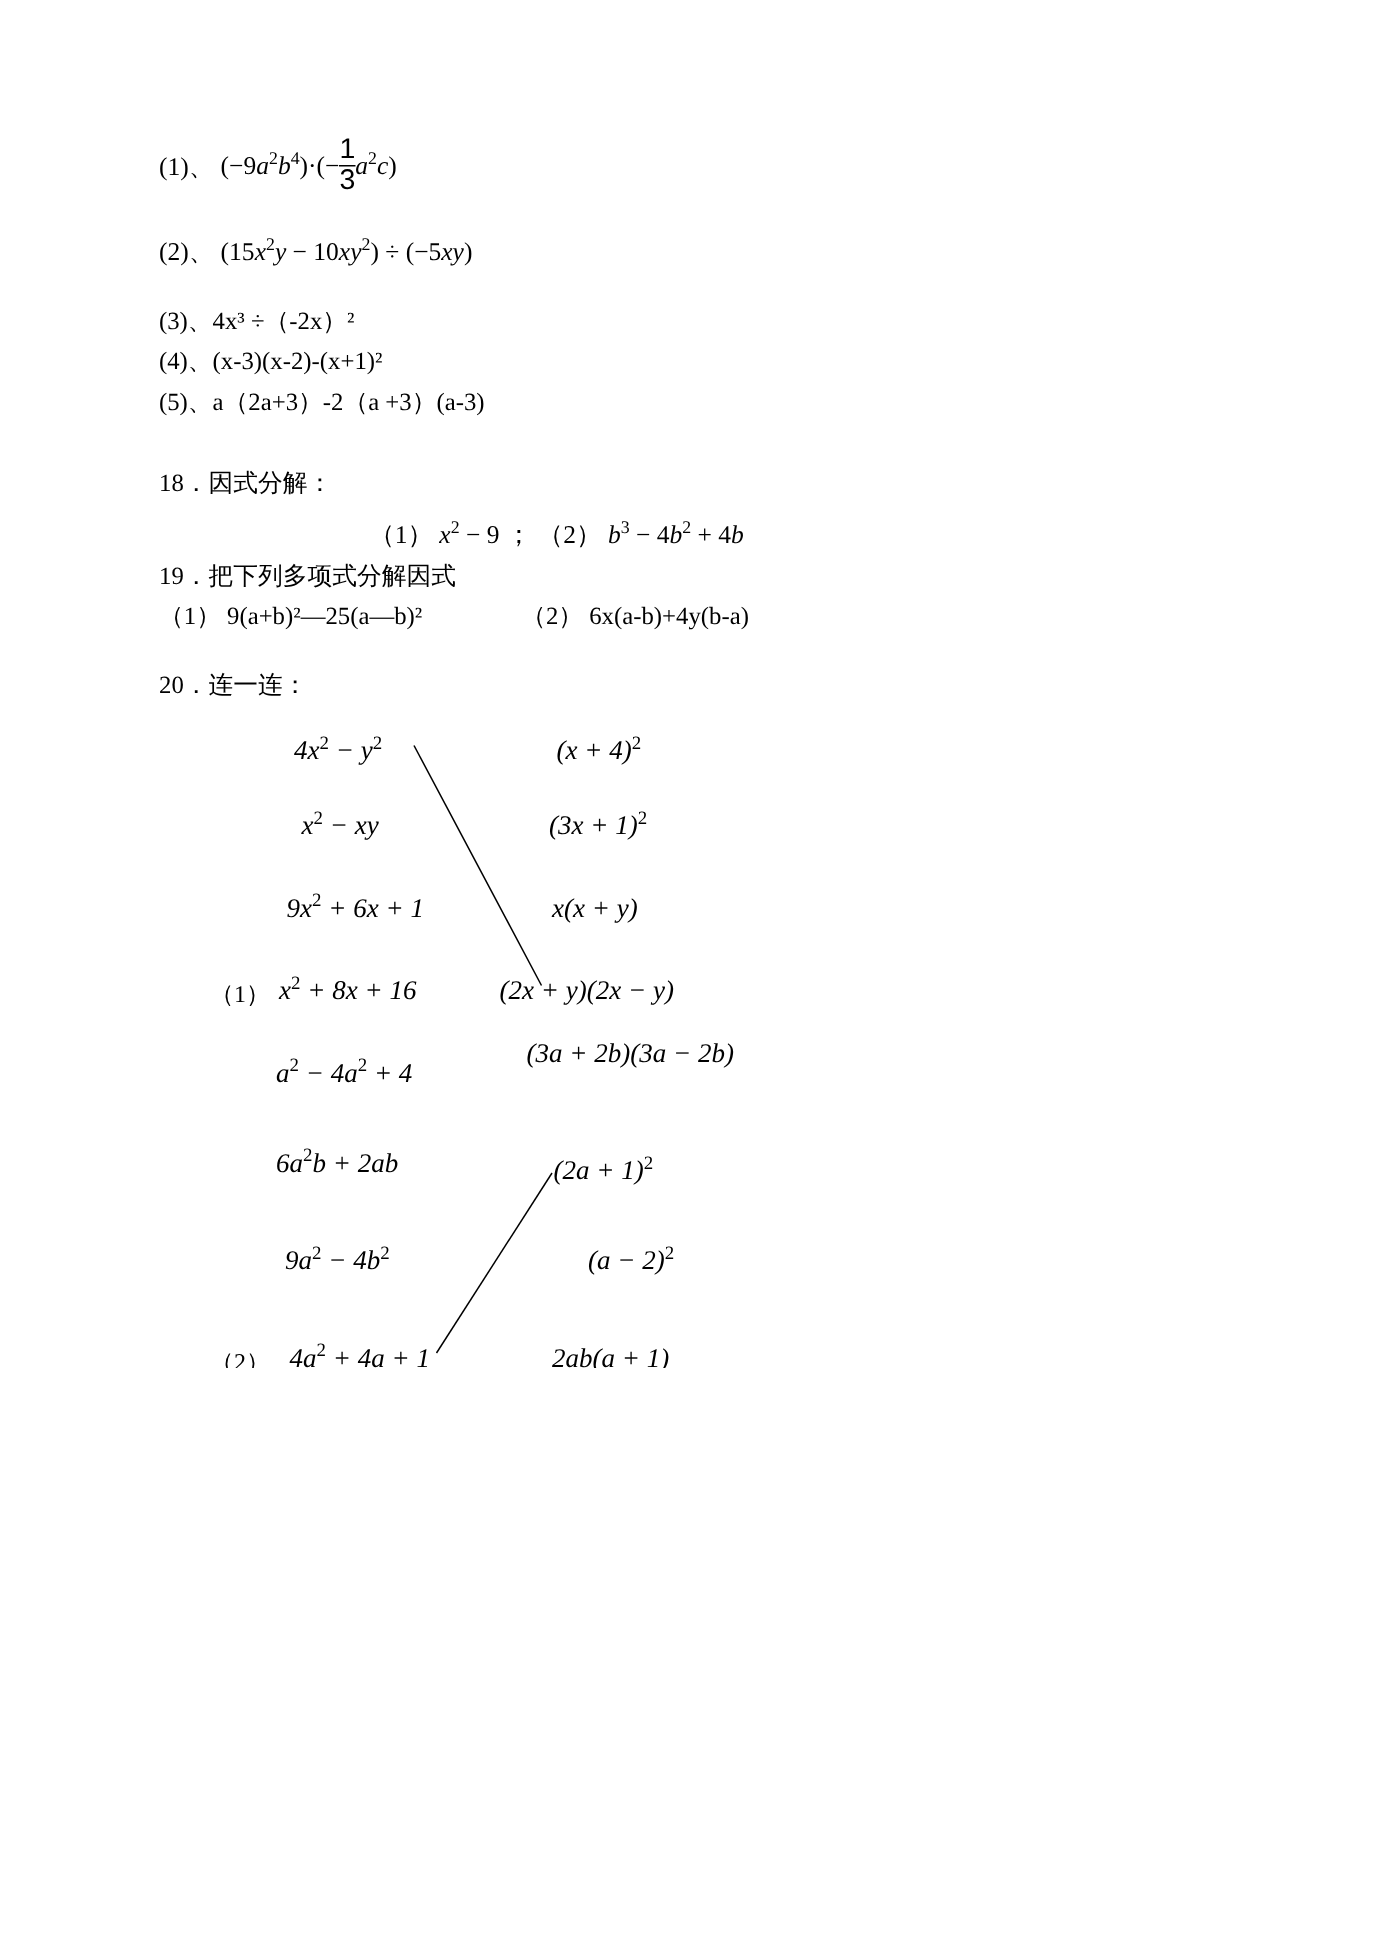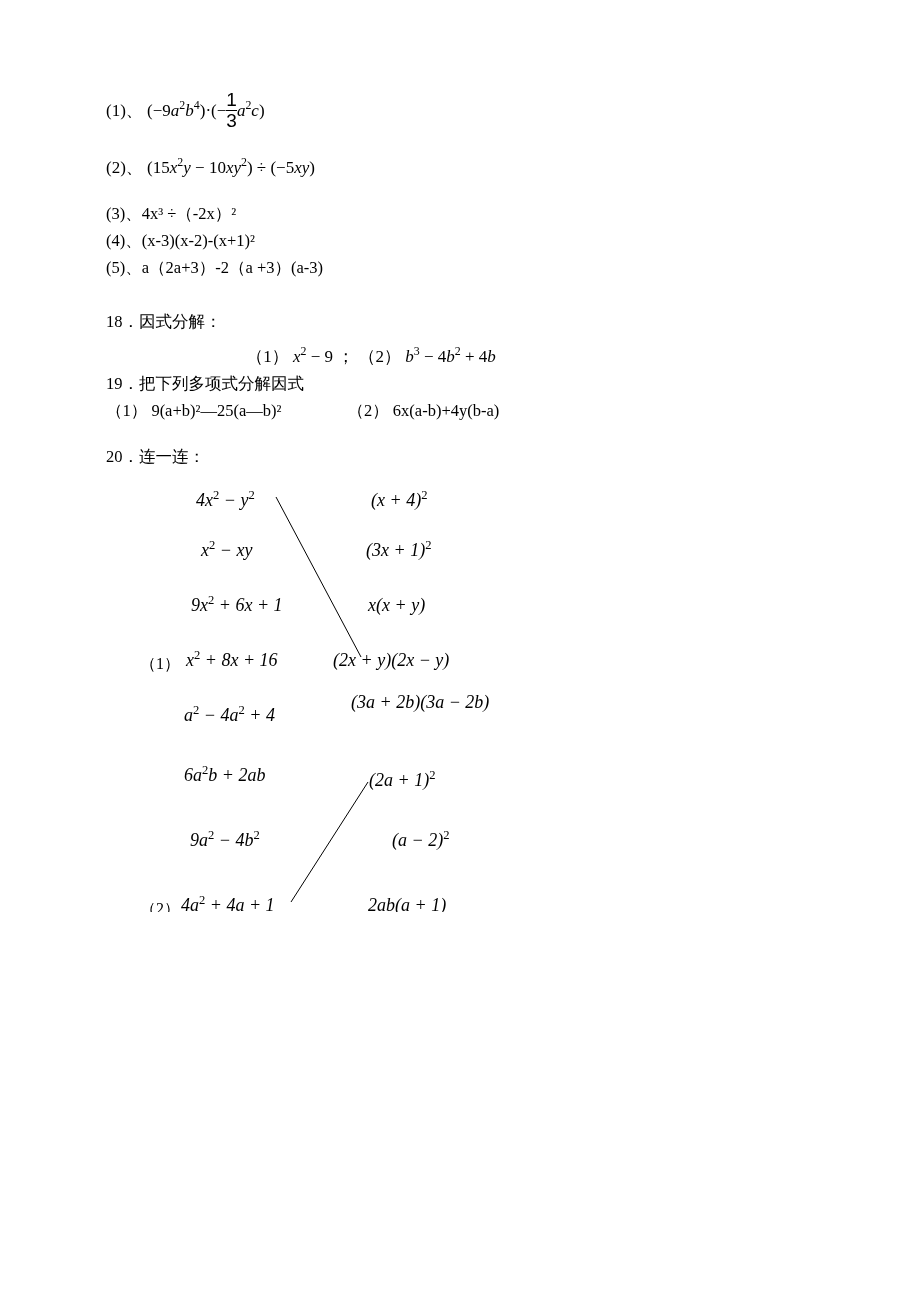--- a/index.html
+++ b/index.html
@@ -135,21 +135,21 @@
     <div class="side-label" style="top:170px;">（1）</div>
     <div class="side-label" style="top:415px;">（2）</div>
 
     <div class="mitem" style="left:50px; top:5px;"><span>4<i>x</i><sup class="up">2</sup> − <i>y</i><sup class="up">2</sup></span></div>
     <div class="mitem" style="left:55px; top:55px;"><span><i>x</i><sup class="up">2</sup> − <i>xy</i></span></div>
     <div class="mitem" style="left:45px; top:110px;"><span>9<i>x</i><sup class="up">2</sup> + 6<i>x</i> + 1</span></div>
     <div class="mitem" style="left:40px; top:165px;"><span><i>x</i><sup class="up">2</sup> + 8<i>x</i> + 16</span></div>
     <div class="mitem" style="left:38px; top:220px;"><span><i>a</i><sup class="up">2</sup> − 4<i>a</i><sup class="up">2</sup> + 4</span></div>
     <div class="mitem" style="left:38px; top:280px;"><span>6<i>a</i><sup class="up">2</sup><i>b</i> + 2<i>ab</i></span></div>
     <div class="mitem" style="left:44px; top:345px;"><span>9<i>a</i><sup class="up">2</sup> − 4<i>b</i><sup class="up">2</sup></span></div>
-    <div class="mitem" style="left:35px; top:410px;"><span>4<i>a</i><sup class="up">2</sup> + 4<i>a</i> + 1</span></div>
+    <div class="mitem" style="left:47px; top:410px;"><span>4<i>a</i><sup class="up">2</sup> + 4<i>a</i> + 1</span></div>
 
     <div class="mitem" style="left:225px; top:5px;"><span>(<i>x</i> + 4)<sup class="up">2</sup></span></div>
     <div class="mitem" style="left:220px; top:55px;"><span>(3<i>x</i> + 1)<sup class="up">2</sup></span></div>
     <div class="mitem" style="left:222px; top:110px;"><span><i>x</i>(<i>x</i> + <i>y</i>)</span></div>
     <div class="mitem" style="left:187px; top:165px;"><span>(2<i>x</i> + <i>y</i>)(2<i>x</i> − <i>y</i>)</span></div>
     <div class="mitem" style="left:205px; top:207px;"><span>(3<i>a</i> + 2<i>b</i>)(3<i>a</i> − 2<i>b</i>)</span></div>
     <div class="mitem" style="left:223px; top:285px;"><span>(2<i>a</i> + 1)<sup class="up">2</sup></span></div>
     <div class="mitem" style="left:230px; top:345px;margin-left:16px;"><span>(<i>a</i> − 2)<sup class="up">2</sup></span></div>
     <div class="mitem" style="left:222px; top:410px;"><span>2<i>ab</i>(<i>a</i> + 1)</span></div>
   </div>

